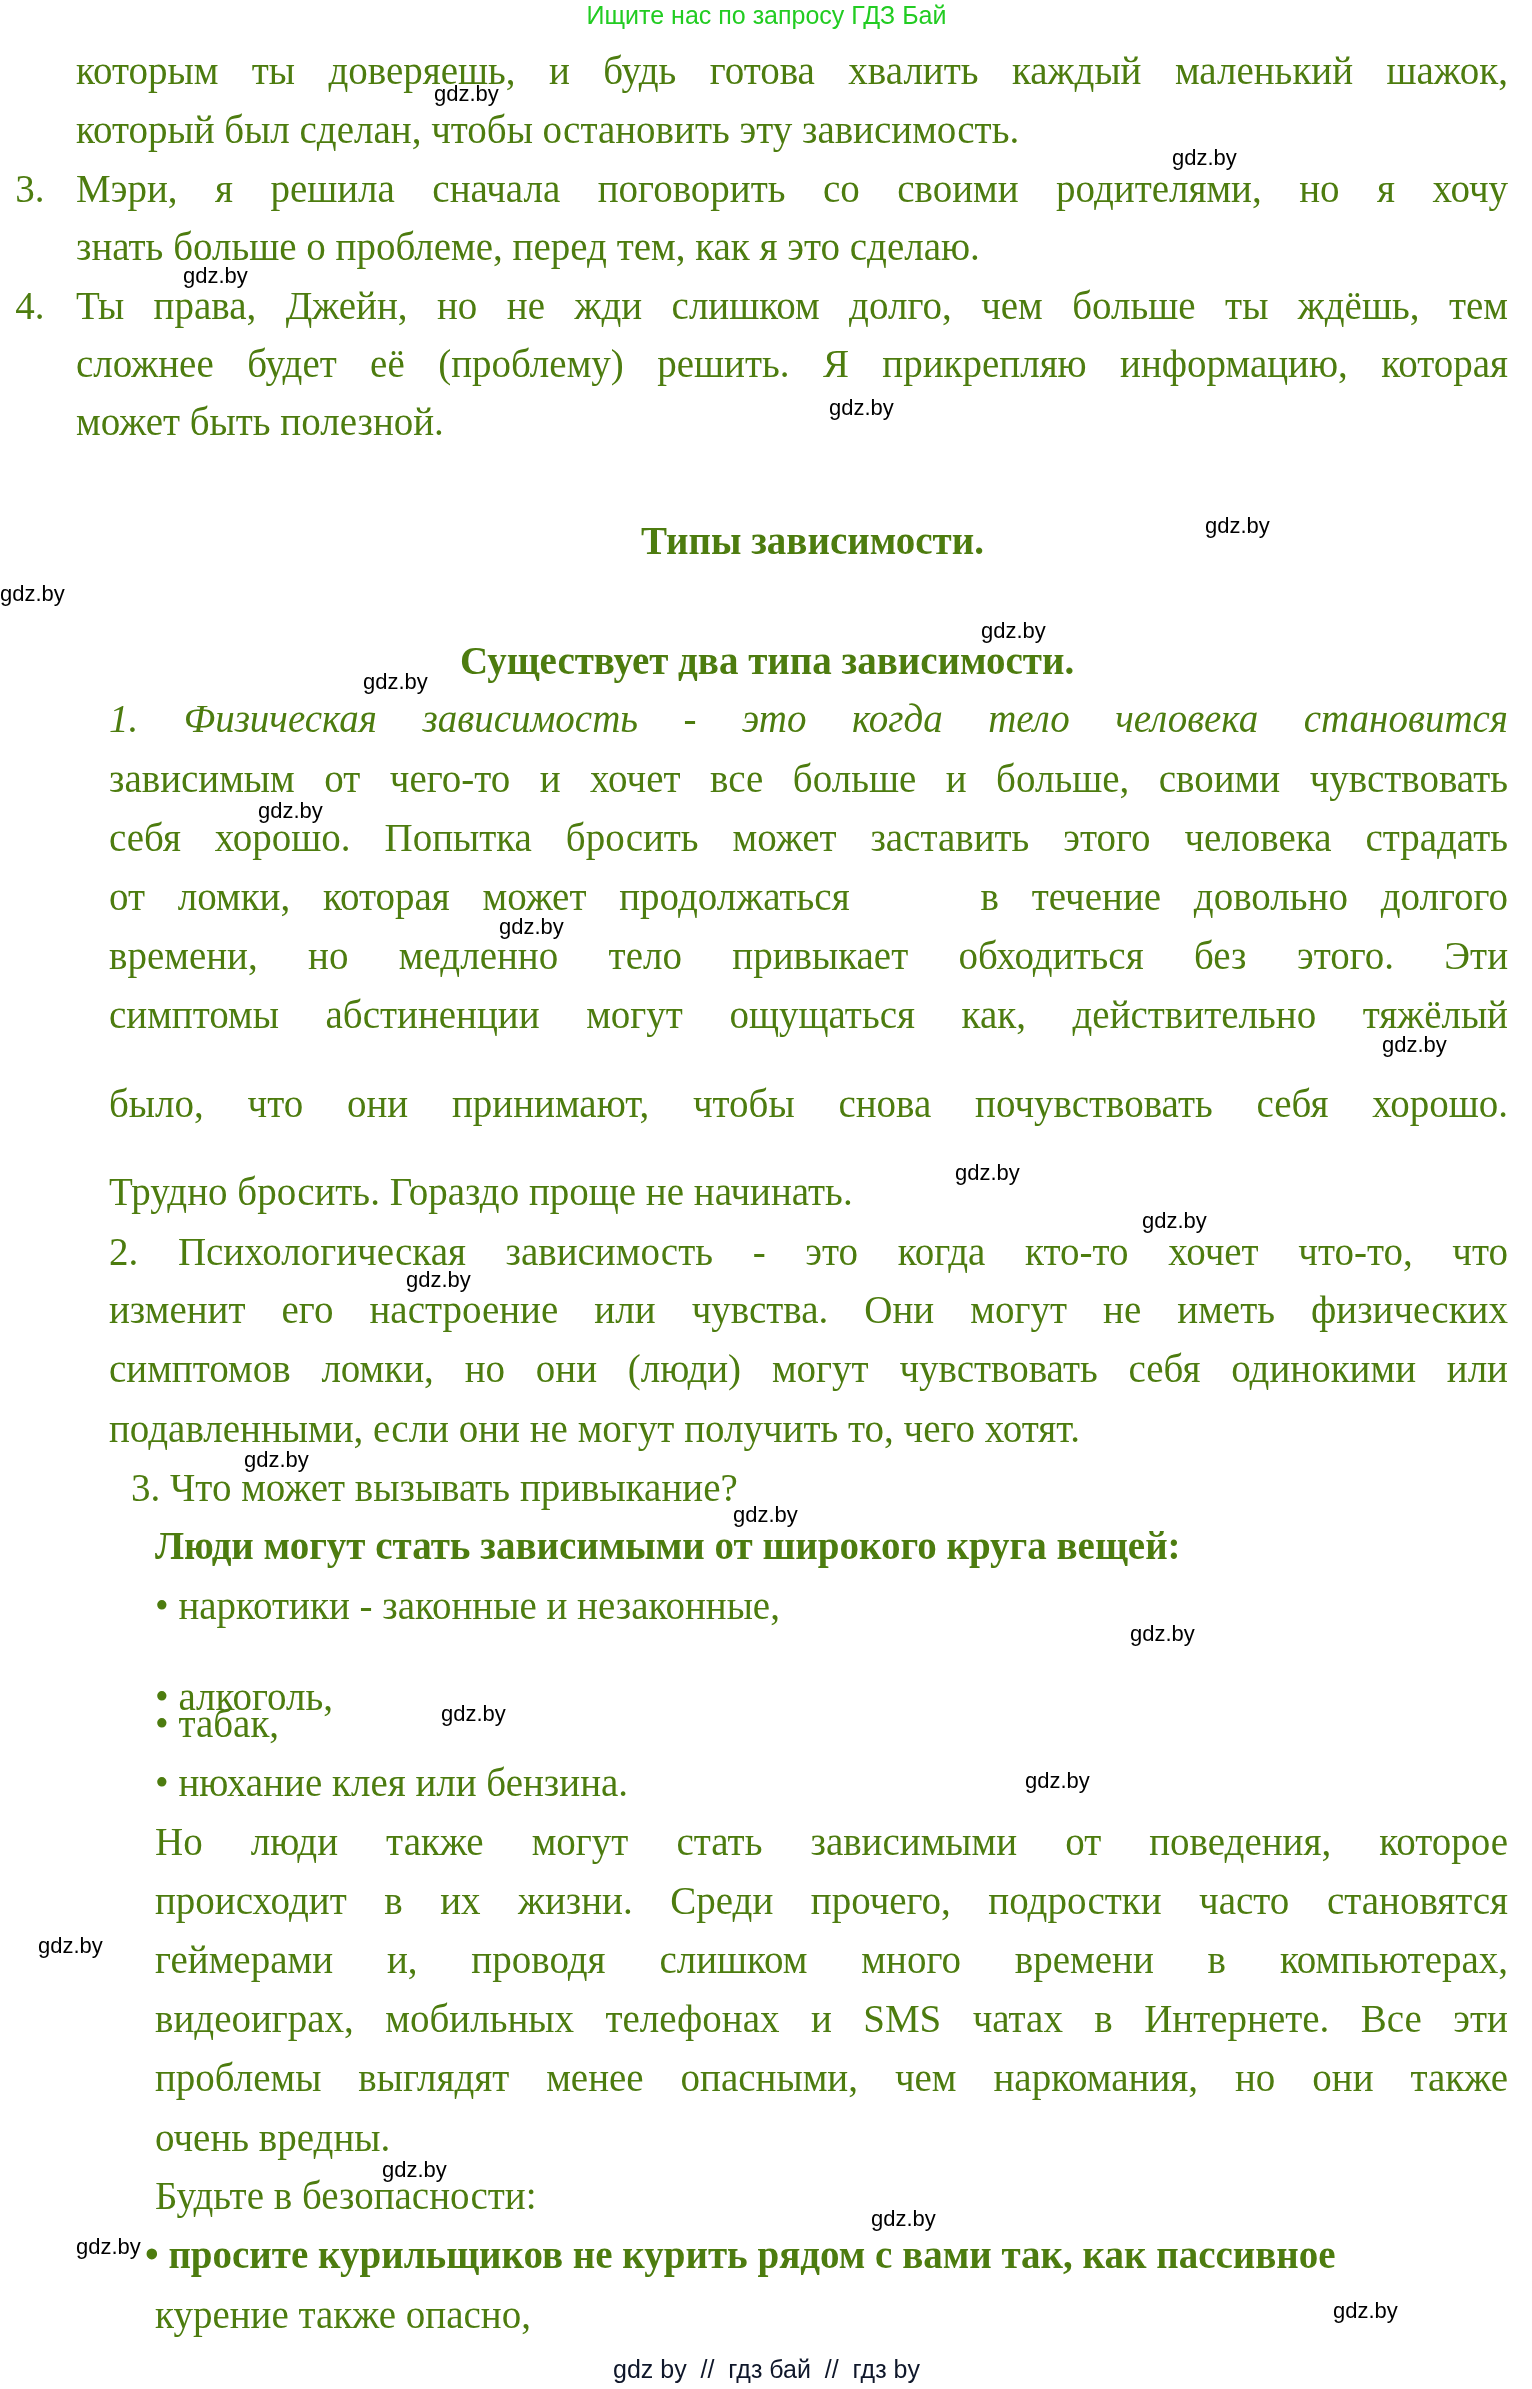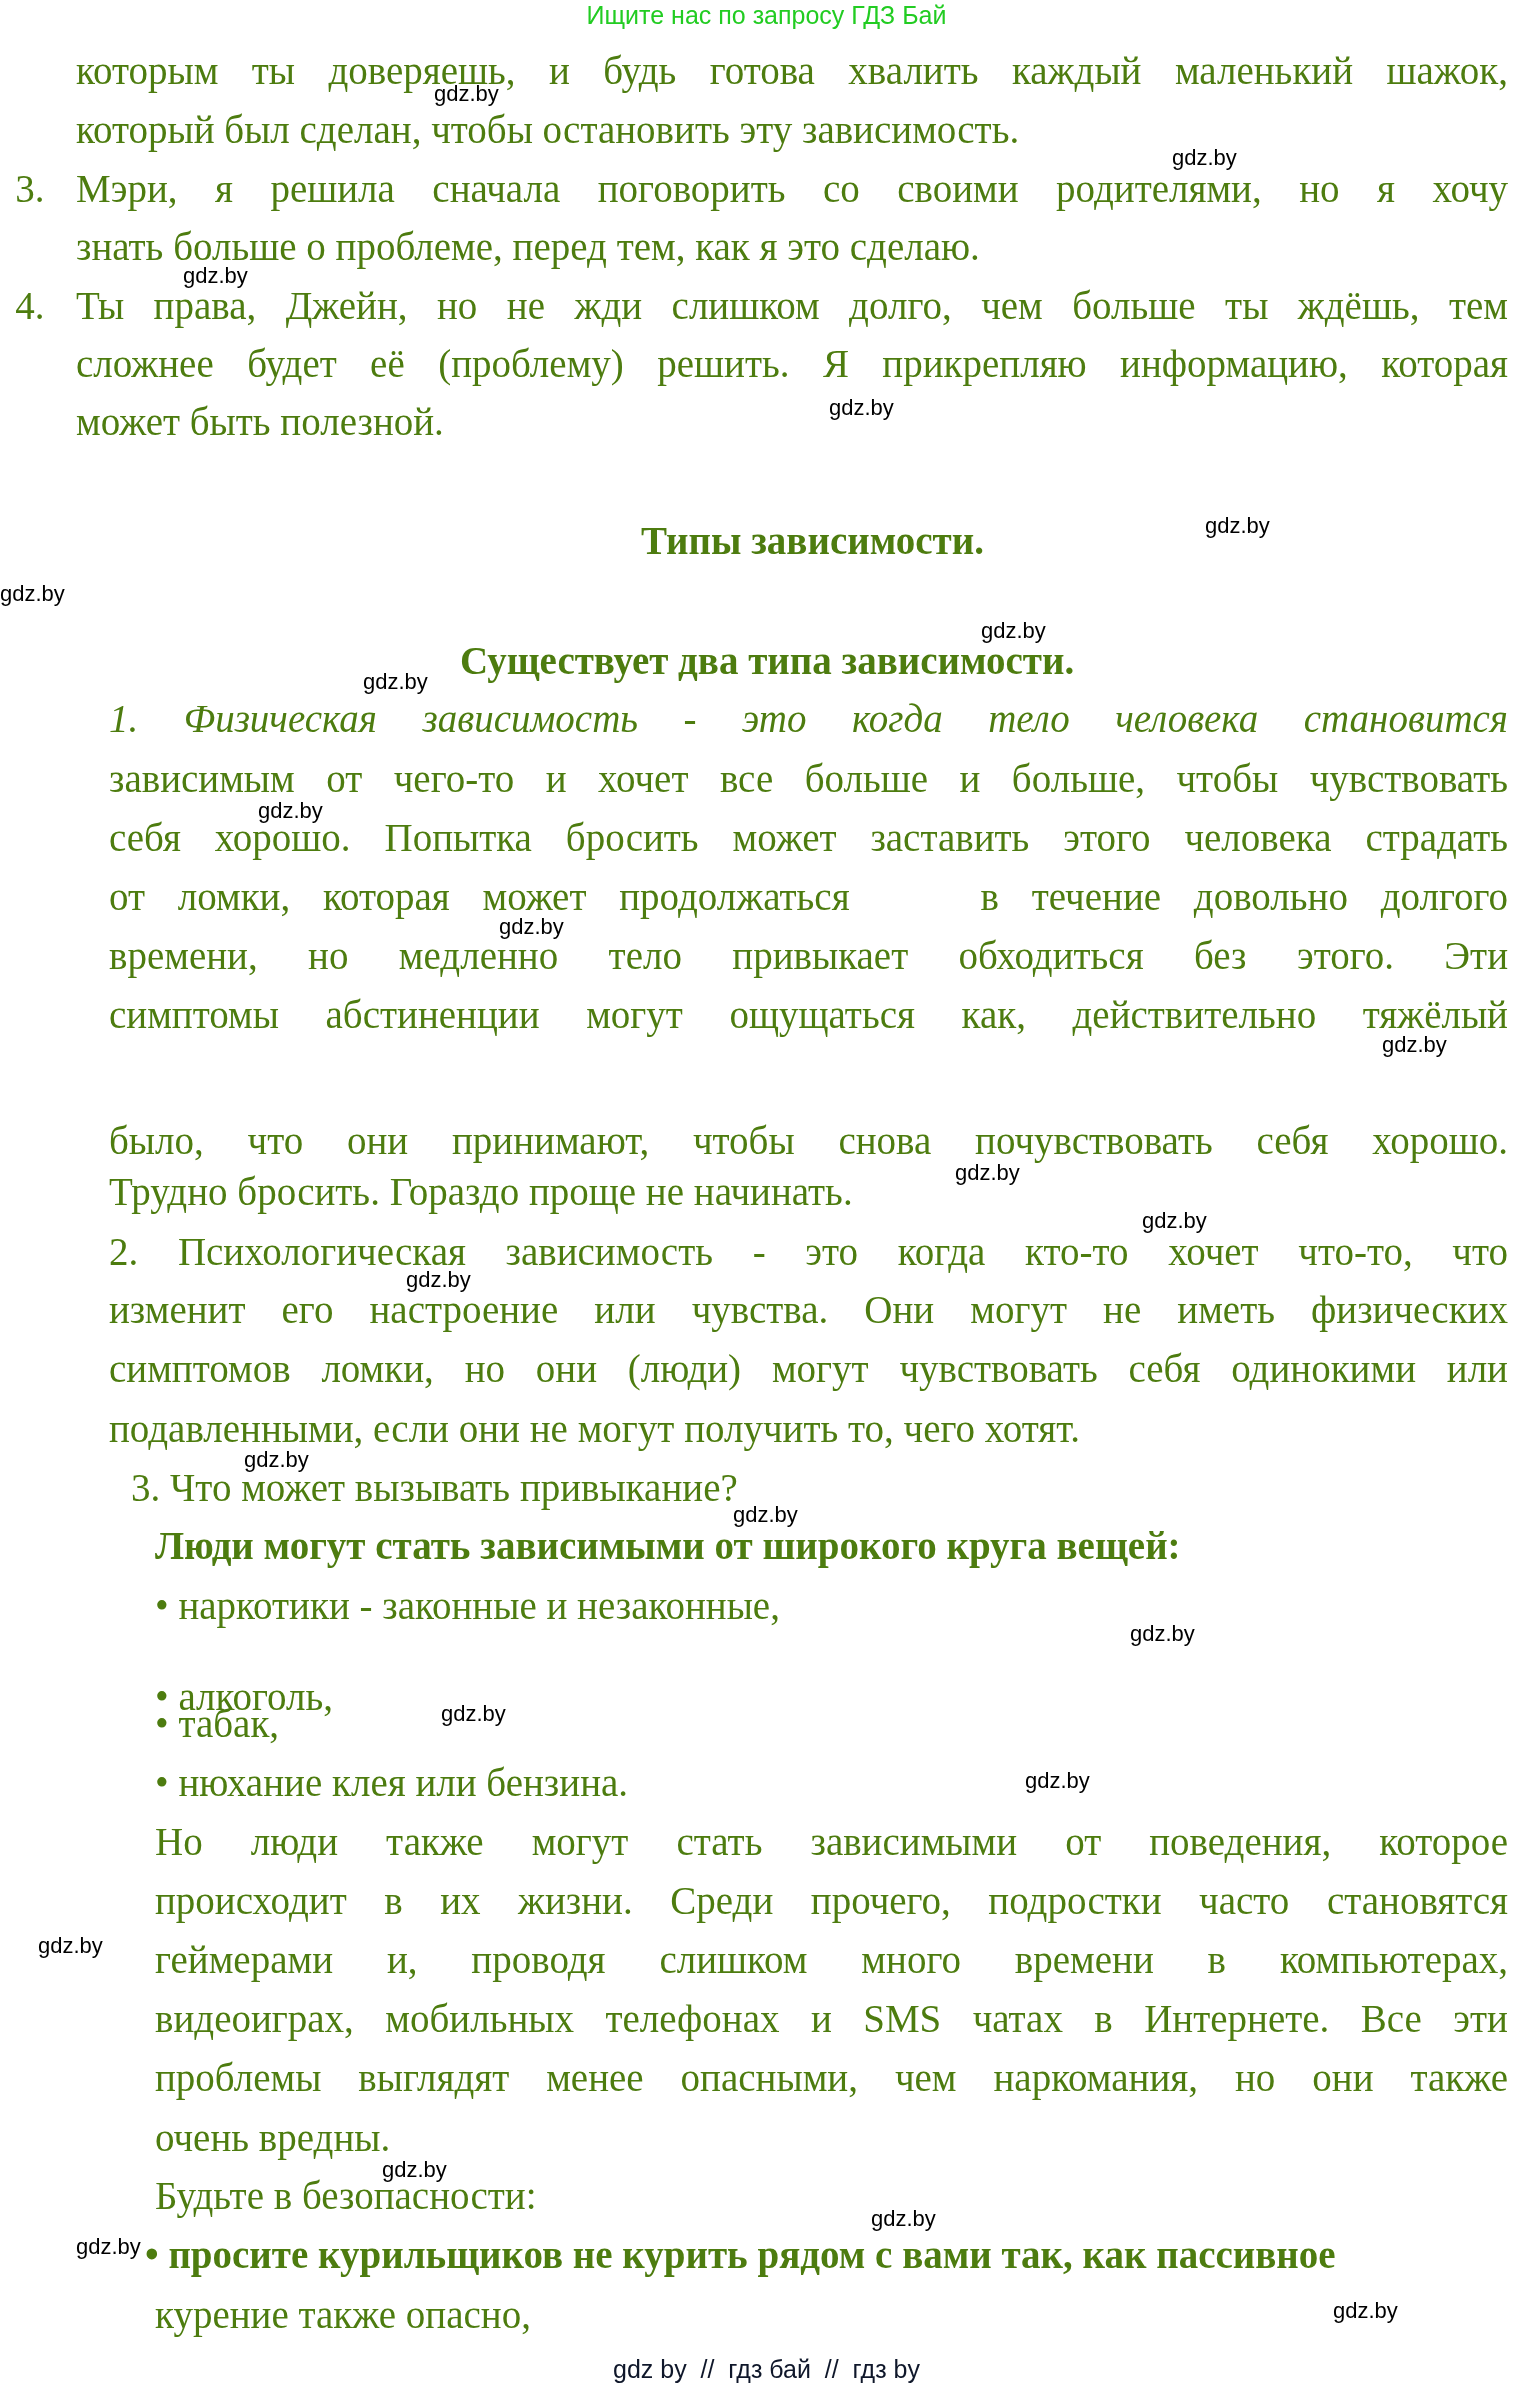--- a/index.html
+++ b/index.html
@@ -42,26 +42,26 @@
 
   <div class="line" style="left:15.3px; top:283px;">4.</div>
   <div class="line just" style="left:76px; top:283px; width:1432px;">Ты права, Джейн, но не жди слишком долго, чем больше ты ждёшь, тем</div>
   <div class="line just" style="left:76px; top:341px; width:1432px;">сложнее будет её (проблему) решить. Я прикрепляю информацию, которая</div>
   <div class="line" style="left:76px; top:399px;">может быть полезной.</div>
 
   <div class="line bold" style="left:641px; top:518px;">Типы зависимости.</div>
   <div class="line bold" style="left:460px; top:638px;">Существует два типа зависимости.</div>
 
   <div class="line just" style="left:109px; top:696px; width:1399px;font-style:italic;">1. Физическая зависимость - это когда тело человека становится</div>
-  <div class="line just" style="left:109px; top:756px; width:1399px;">зависимым от чего-то и хочет все больше и больше, чтобы чувствовать</div>
+  <div class="line just" style="left:109px; top:756px; width:1399px;">зависимым от чего-то и хочет все больше и больше, своими чувствовать</div>
   <div class="line just" style="left:109px; top:815px; width:1399px;">себя хорошо. Попытка бросить может заставить этого человека страдать</div>
   <div class="line just" style="left:109px; top:874px; width:1399px; white-space:pre;">от ломки, которая может продолжаться    в течение довольно долгого</div>
   <div class="line just" style="left:109px; top:933px; width:1399px;">времени, но медленно тело привыкает обходиться без этого. Эти</div>
   <div class="line just" style="left:109px; top:992px; width:1399px;">симптомы абстиненции могут ощущаться как, действительно тяжёлый</div>
-  <div class="line just" style="left:109px; top:1118px; width:1399px;">было, что они принимают, чтобы снова почувствовать себя хорошо.</div>
+  <div class="line just" style="left:109px; top:1081px; width:1399px;">было, что они принимают, чтобы снова почувствовать себя хорошо.</div>
   <div class="line" style="left:109px; top:1169px;">Трудно бросить. Гораздо проще не начинать.</div>
 
   <div class="line just" style="left:109px; top:1229px; width:1399px;">2. Психологическая зависимость - это когда кто-то хочет что-то, что</div>
   <div class="line just" style="left:109px; top:1287px; width:1399px;">изменит его настроение или чувства. Они могут не иметь физических</div>
   <div class="line just" style="left:109px; top:1346px; width:1399px;">симптомов ломки, но они (люди) могут чувствовать себя одинокими или</div>
   <div class="line" style="left:109px; top:1406px;">подавленными, если они не могут получить то, чего хотят.</div>
 
   <div class="line" style="left:109px; top:1465px;margin-left:22px;">3. Что может вызывать привыкание?</div>
 
   <div class="line bold" style="left:155px; top:1523px;">Люди могут стать зависимыми от широкого круга вещей:</div>

